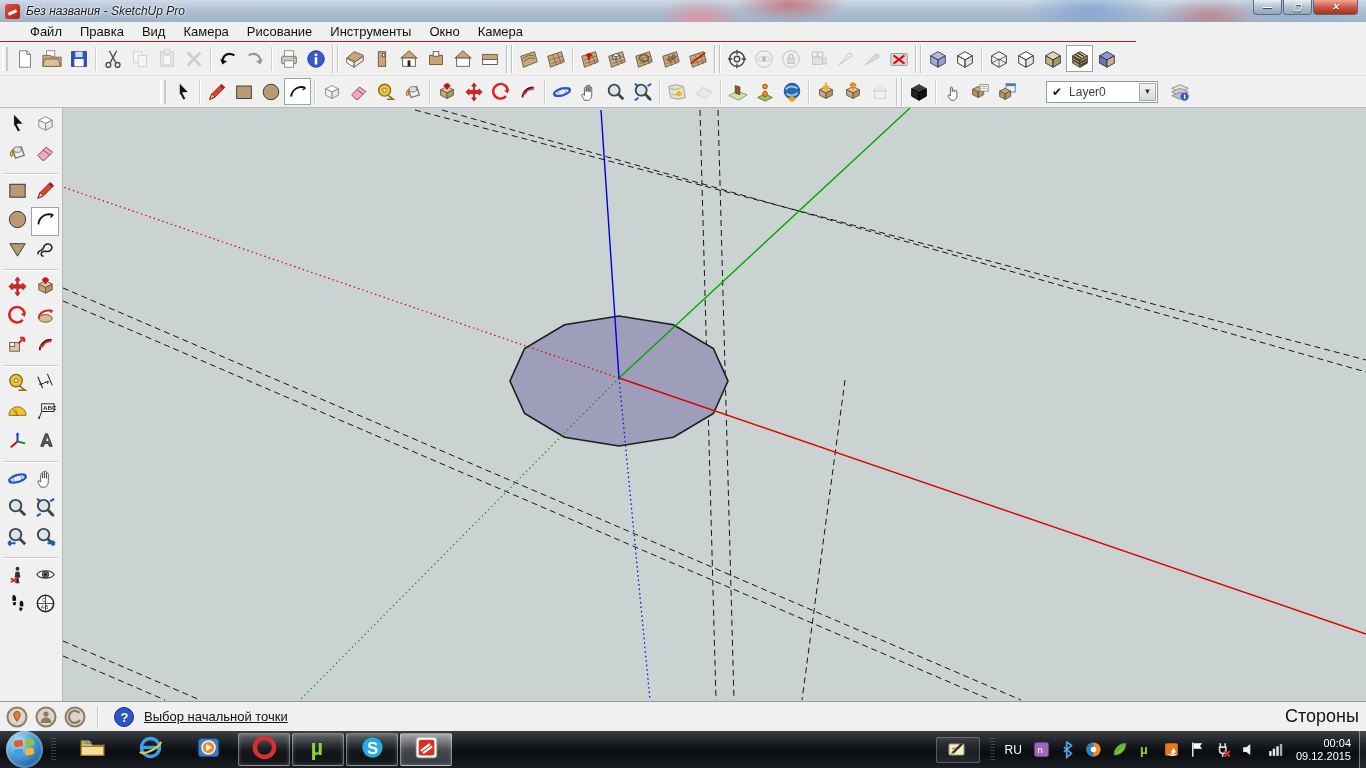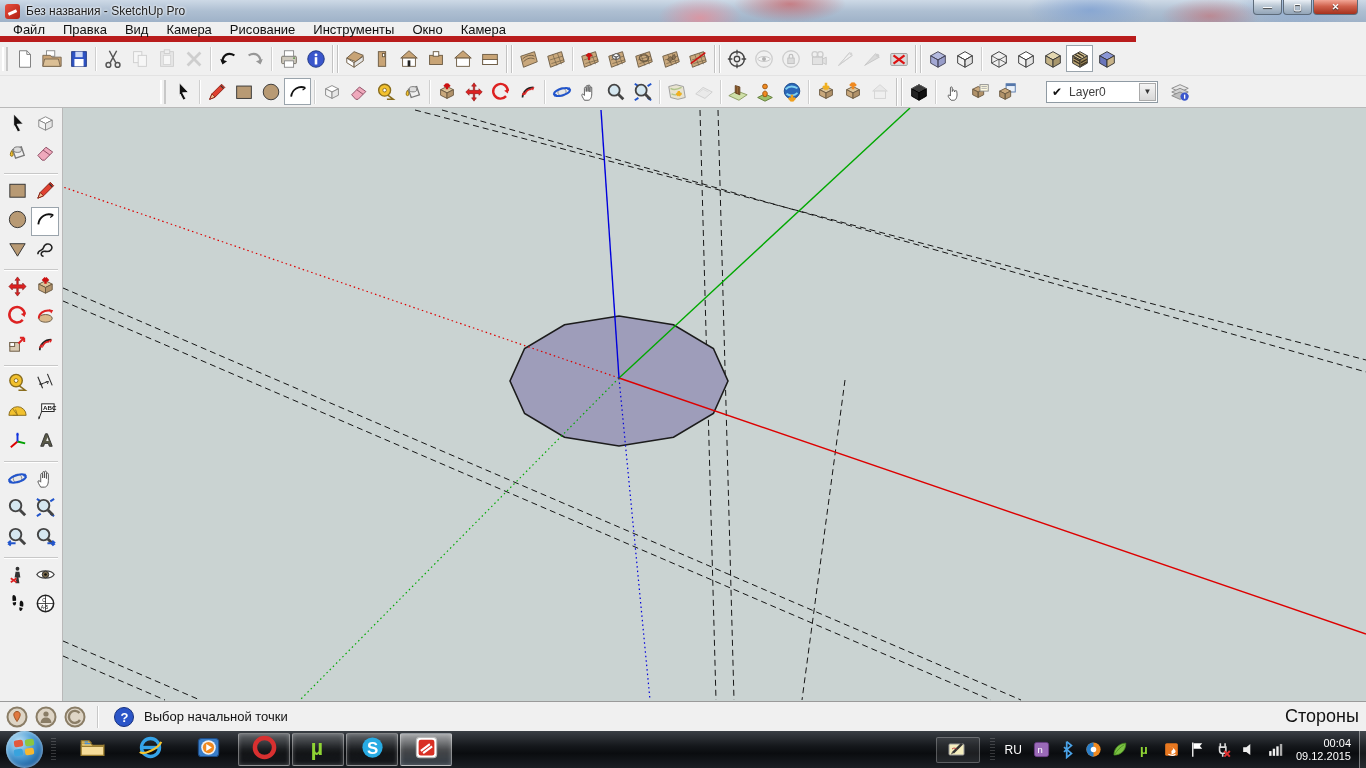--- a/index.html
+++ b/index.html
@@ -8,35 +8,35 @@
 
   
   .titlebar{position:absolute;left:0;top:0;width:1366px;height:22px;
     background:
       radial-gradient(60px 30px at 700px 18px, rgba(233,140,150,.75), rgba(233,140,150,0) 70%),
       radial-gradient(80px 26px at 790px 4px, rgba(200,60,60,.55), rgba(200,60,60,0) 70%),
       radial-gradient(90px 30px at 1090px 10px, rgba(110,150,210,.6), rgba(110,150,210,0) 70%),
       radial-gradient(70px 26px at 1210px 16px, rgba(205,90,90,.5), rgba(205,90,90,0) 70%),
       radial-gradient(90px 30px at 1300px 6px, rgba(120,160,215,.55), rgba(120,160,215,0) 70%),
       linear-gradient(#cdd9e6,#aebfd2 50%,#9fb2c8);
-    display:flex;align-items:center;}
+    display:flex;align-items:center;font-style:italic;}
   .titlebar .app-icon{width:15px;height:15px;margin:0 6px 0 5px;border-radius:3px;
     background:linear-gradient(135deg,#e8503f,#b01e12);position:relative;flex:0 0 auto;}
   .titlebar .app-icon:before{content:"";position:absolute;left:3px;top:7px;width:9px;height:3px;background:#fff;transform:rotate(-25deg);}
   .titlebar .title{font-size:12px;color:#1c1c1c;text-shadow:0 0 3px #fff,0 0 3px #fff;white-space:nowrap;}
   .winbtns{position:absolute;right:8px;top:0;display:flex;}
   .winbtn{width:29px;height:15px;border:1px solid #5d6b7a;border-top:none;border-radius:0 0 4px 4px;
     background:linear-gradient(#e9eff5,#b9c6d3 45%,#93a5b8);display:flex;align-items:center;justify-content:center;
     color:#fff;font-size:9px;line-height:9px;text-shadow:0 1px 1px #333;margin-left:1px;}
   .winbtn.close{width:45px;background:linear-gradient(#f2a696,#d0614c 45%,#a5311d);}
   .winbtn .glyph{font-weight:bold;}
 
   
   .menubar{position:absolute;left:0;top:22px;width:1136px;height:20px;background:#f0f0f0;
-    border-bottom:6px solid #b91c1c;display:flex;align-items:center;padding-left:4px;}
+    border-bottom:1px solid #b91c1c;display:flex;align-items:center;padding-left:21px;}
   .menu-item{font-size:13px;color:#111;padding:2px 9px;cursor:default;}
 
   
   .tbar{position:absolute;left:0;width:1366px;background:#f0f0f0;display:flex;align-items:center;}
   .tbar.row1{top:42px;height:34px;border-bottom:1px solid #e3e3e3;}
   .tbar.row2{top:76px;height:32px;border-bottom:1px solid #b9b9b9;}
   .tbtn{width:27px;height:27px;display:flex;align-items:center;justify-content:center;flex:0 0 auto;border:1px solid transparent;}
   .tbtn svg{display:block;}
   .tbtn.disabled svg{filter:grayscale(1) opacity(.4);}
   .tbtn.active{background:#fff;border:1px solid #9aa4ac;}
@@ -65,21 +65,21 @@
   .lbtn.active{background:#fff;border:1px solid #9aa4ac;}
 
   
   .viewport{position:absolute;left:63px;top:108px;width:1303px;height:593px;background:#cad3d2;}
 
   
   .statusbar{position:absolute;left:0;bottom:37px;width:1366px;height:30px;background:#f0f0f0;
     border-top:1px solid #9a9a9a;display:flex;align-items:center;}
   .sb-ico{width:24px;height:24px;margin-left:5px;flex:0 0 auto;}
   .sb-div{width:2px;height:22px;border-left:1px solid #c8c8c8;border-right:1px solid #fff;margin:0 8px 0 10px;}
-  .sb-hint{font-size:13px;color:#111;margin-left:8px;flex:1 1 auto;}
+  .sb-hint{font-size:13px;color:#111;margin-left:8px;flex:1 1 auto;text-decoration:underline;}
   .vcb-label{font-size:18px;color:#111;margin-right:7px;}
   .vcb{width:272px;height:22px;background:#fff;border:1px solid #7f9db9;font-size:13px;color:#111;
     padding:0 4px;margin-right:14px;}
 
   
   .taskbar{position:absolute;left:0;bottom:0;width:1366px;height:37px;
     background:linear-gradient(#3a3f45,#15181c 40%,#0a0c0f 60%,#1b1f24);display:flex;align-items:center;}
   .orb{width:37px;height:37px;border-radius:50%;margin:0 8px 0 6px;flex:0 0 auto;position:relative;
     background:radial-gradient(circle at 35% 30%,#bfe3f7,#4f9fd6 40%,#1a5e9e 75%,#0c3a68);box-shadow:inset 0 0 4px rgba(255,255,255,.7);}
   .orb .fl{position:absolute;width:9px;height:7px;border-radius:2px;}

